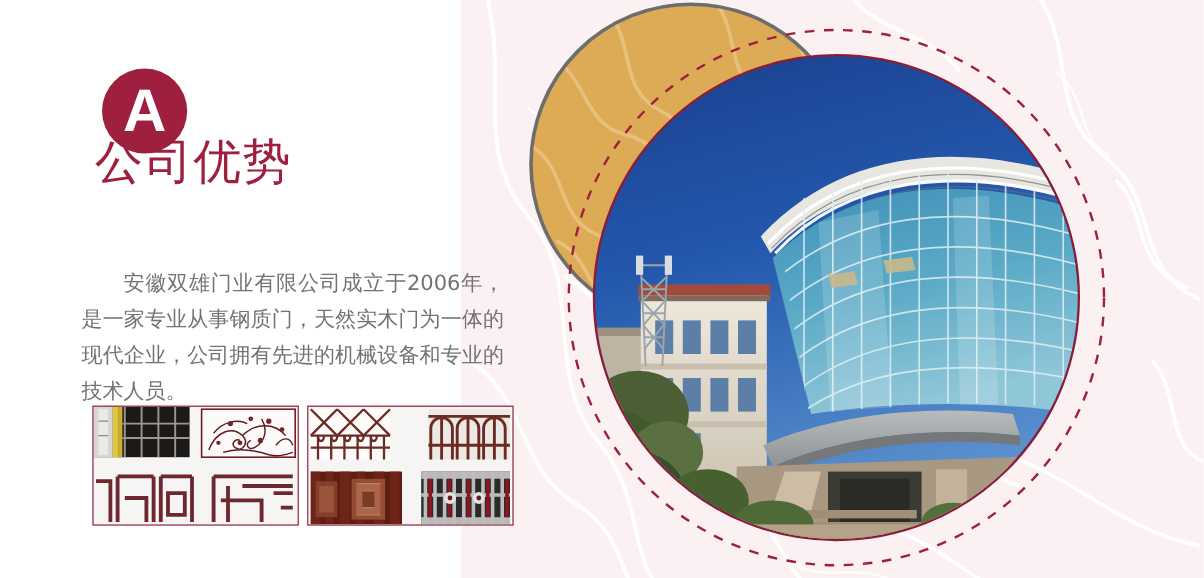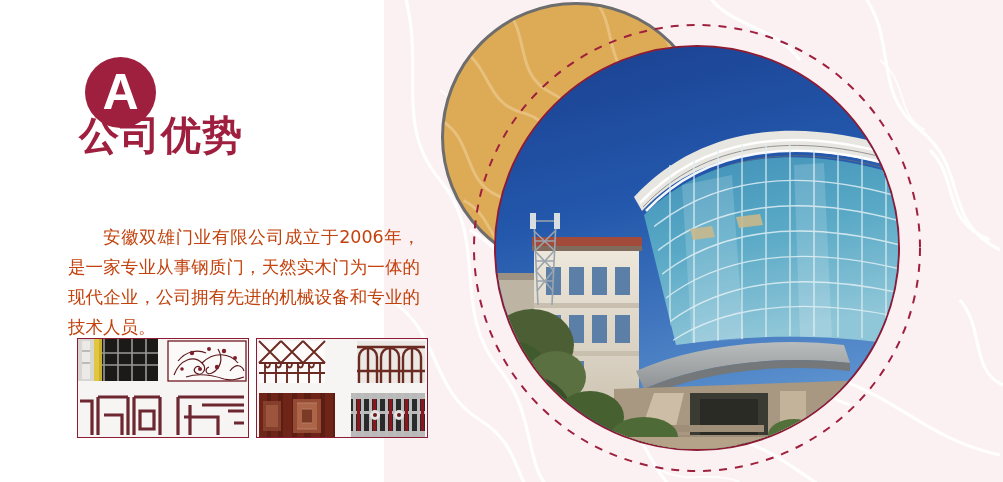--- a/index.html
+++ b/index.html
@@ -63,21 +63,21 @@
     text-align: center;
     letter-spacing: 0;
     z-index: 5;
   }
 
   .heading-cn {
     position: absolute;
     left: 79px;
     top: 112px;
     font-size: 40px;
-    font-weight: bold;
+    font-weight: normal;
     color: #9e1f3e;
     letter-spacing: 1px;
     line-height: 46px;
     white-space: nowrap;
     z-index: 6;
   }
 
   .heading-en {
     position: absolute;
     left: 80px;
@@ -90,21 +90,21 @@
     z-index: 6;
   }
 
   .body-copy {
     position: absolute;
     left: 68px;
     top: 222px;
     width: 352px;
     font-size: 17.5px;
     line-height: 30px;
-    color: #c2410c;
+    color: #737373;
     text-align: justify;
     text-indent: 2em;
     font-family: "DejaVu Sans", "Liberation Sans", sans-serif;
     z-index: 6;
   }
 
   
   .thumbs {
     position: absolute;
     left: 77px;

